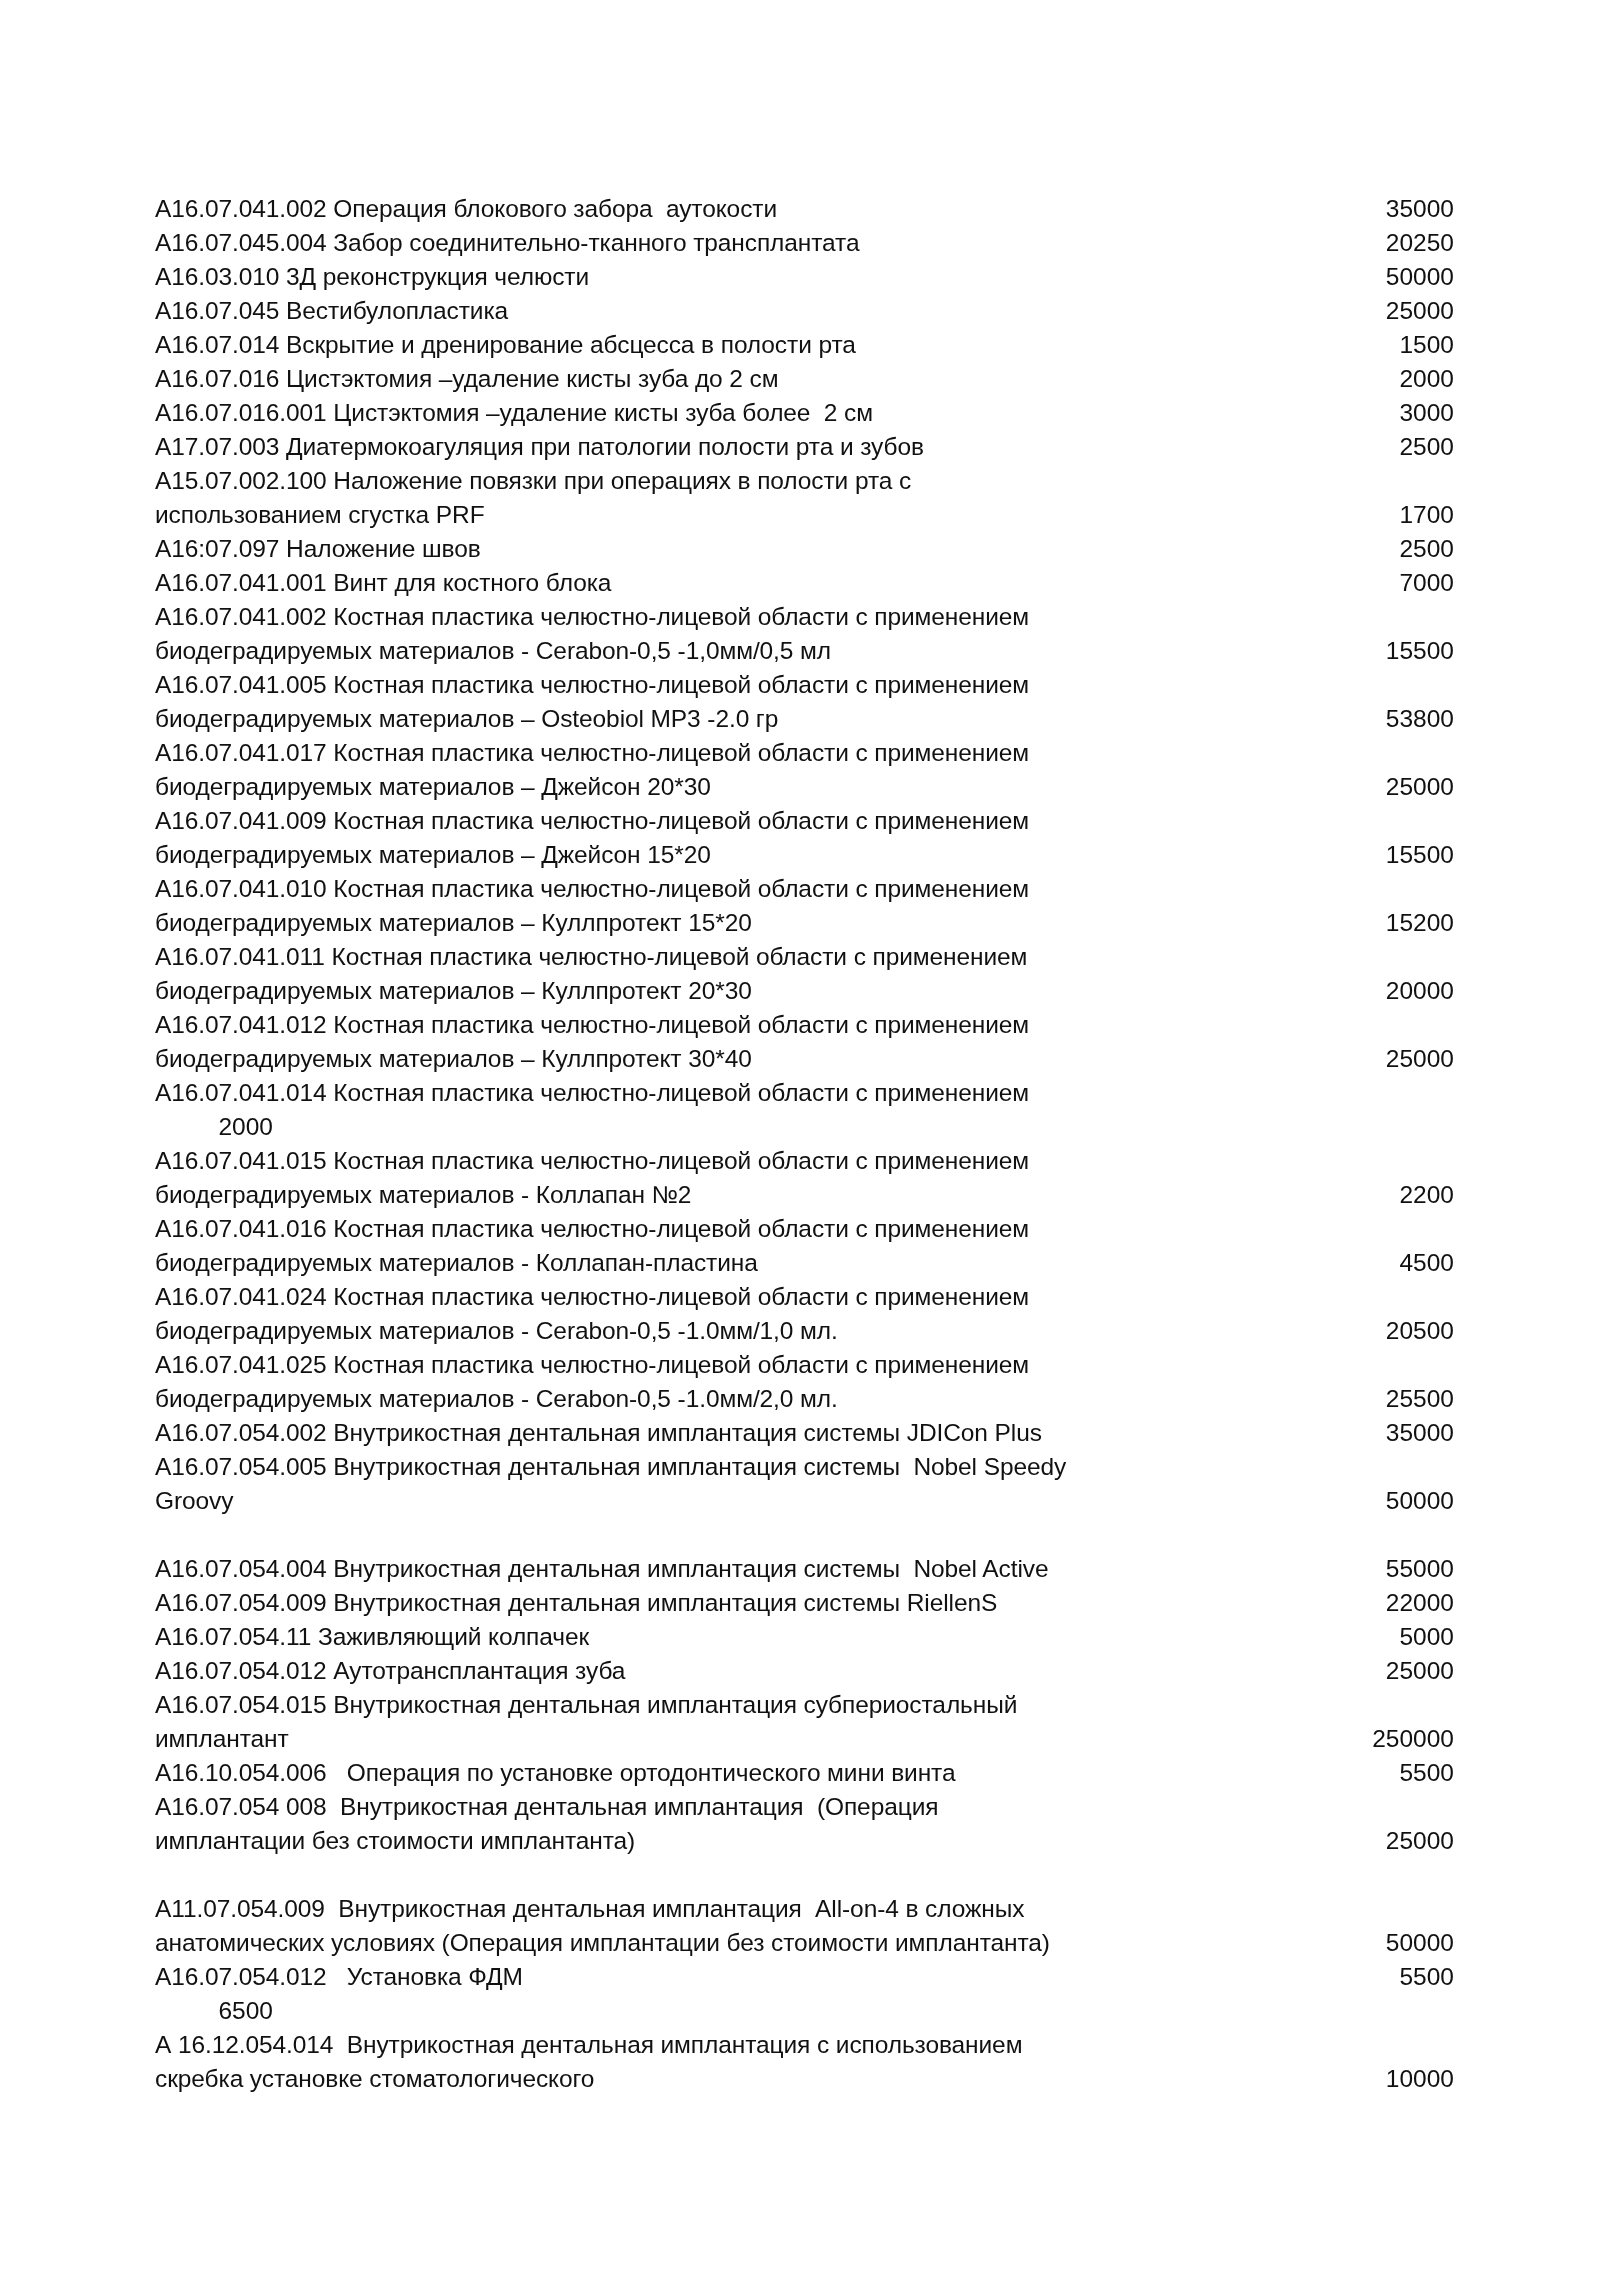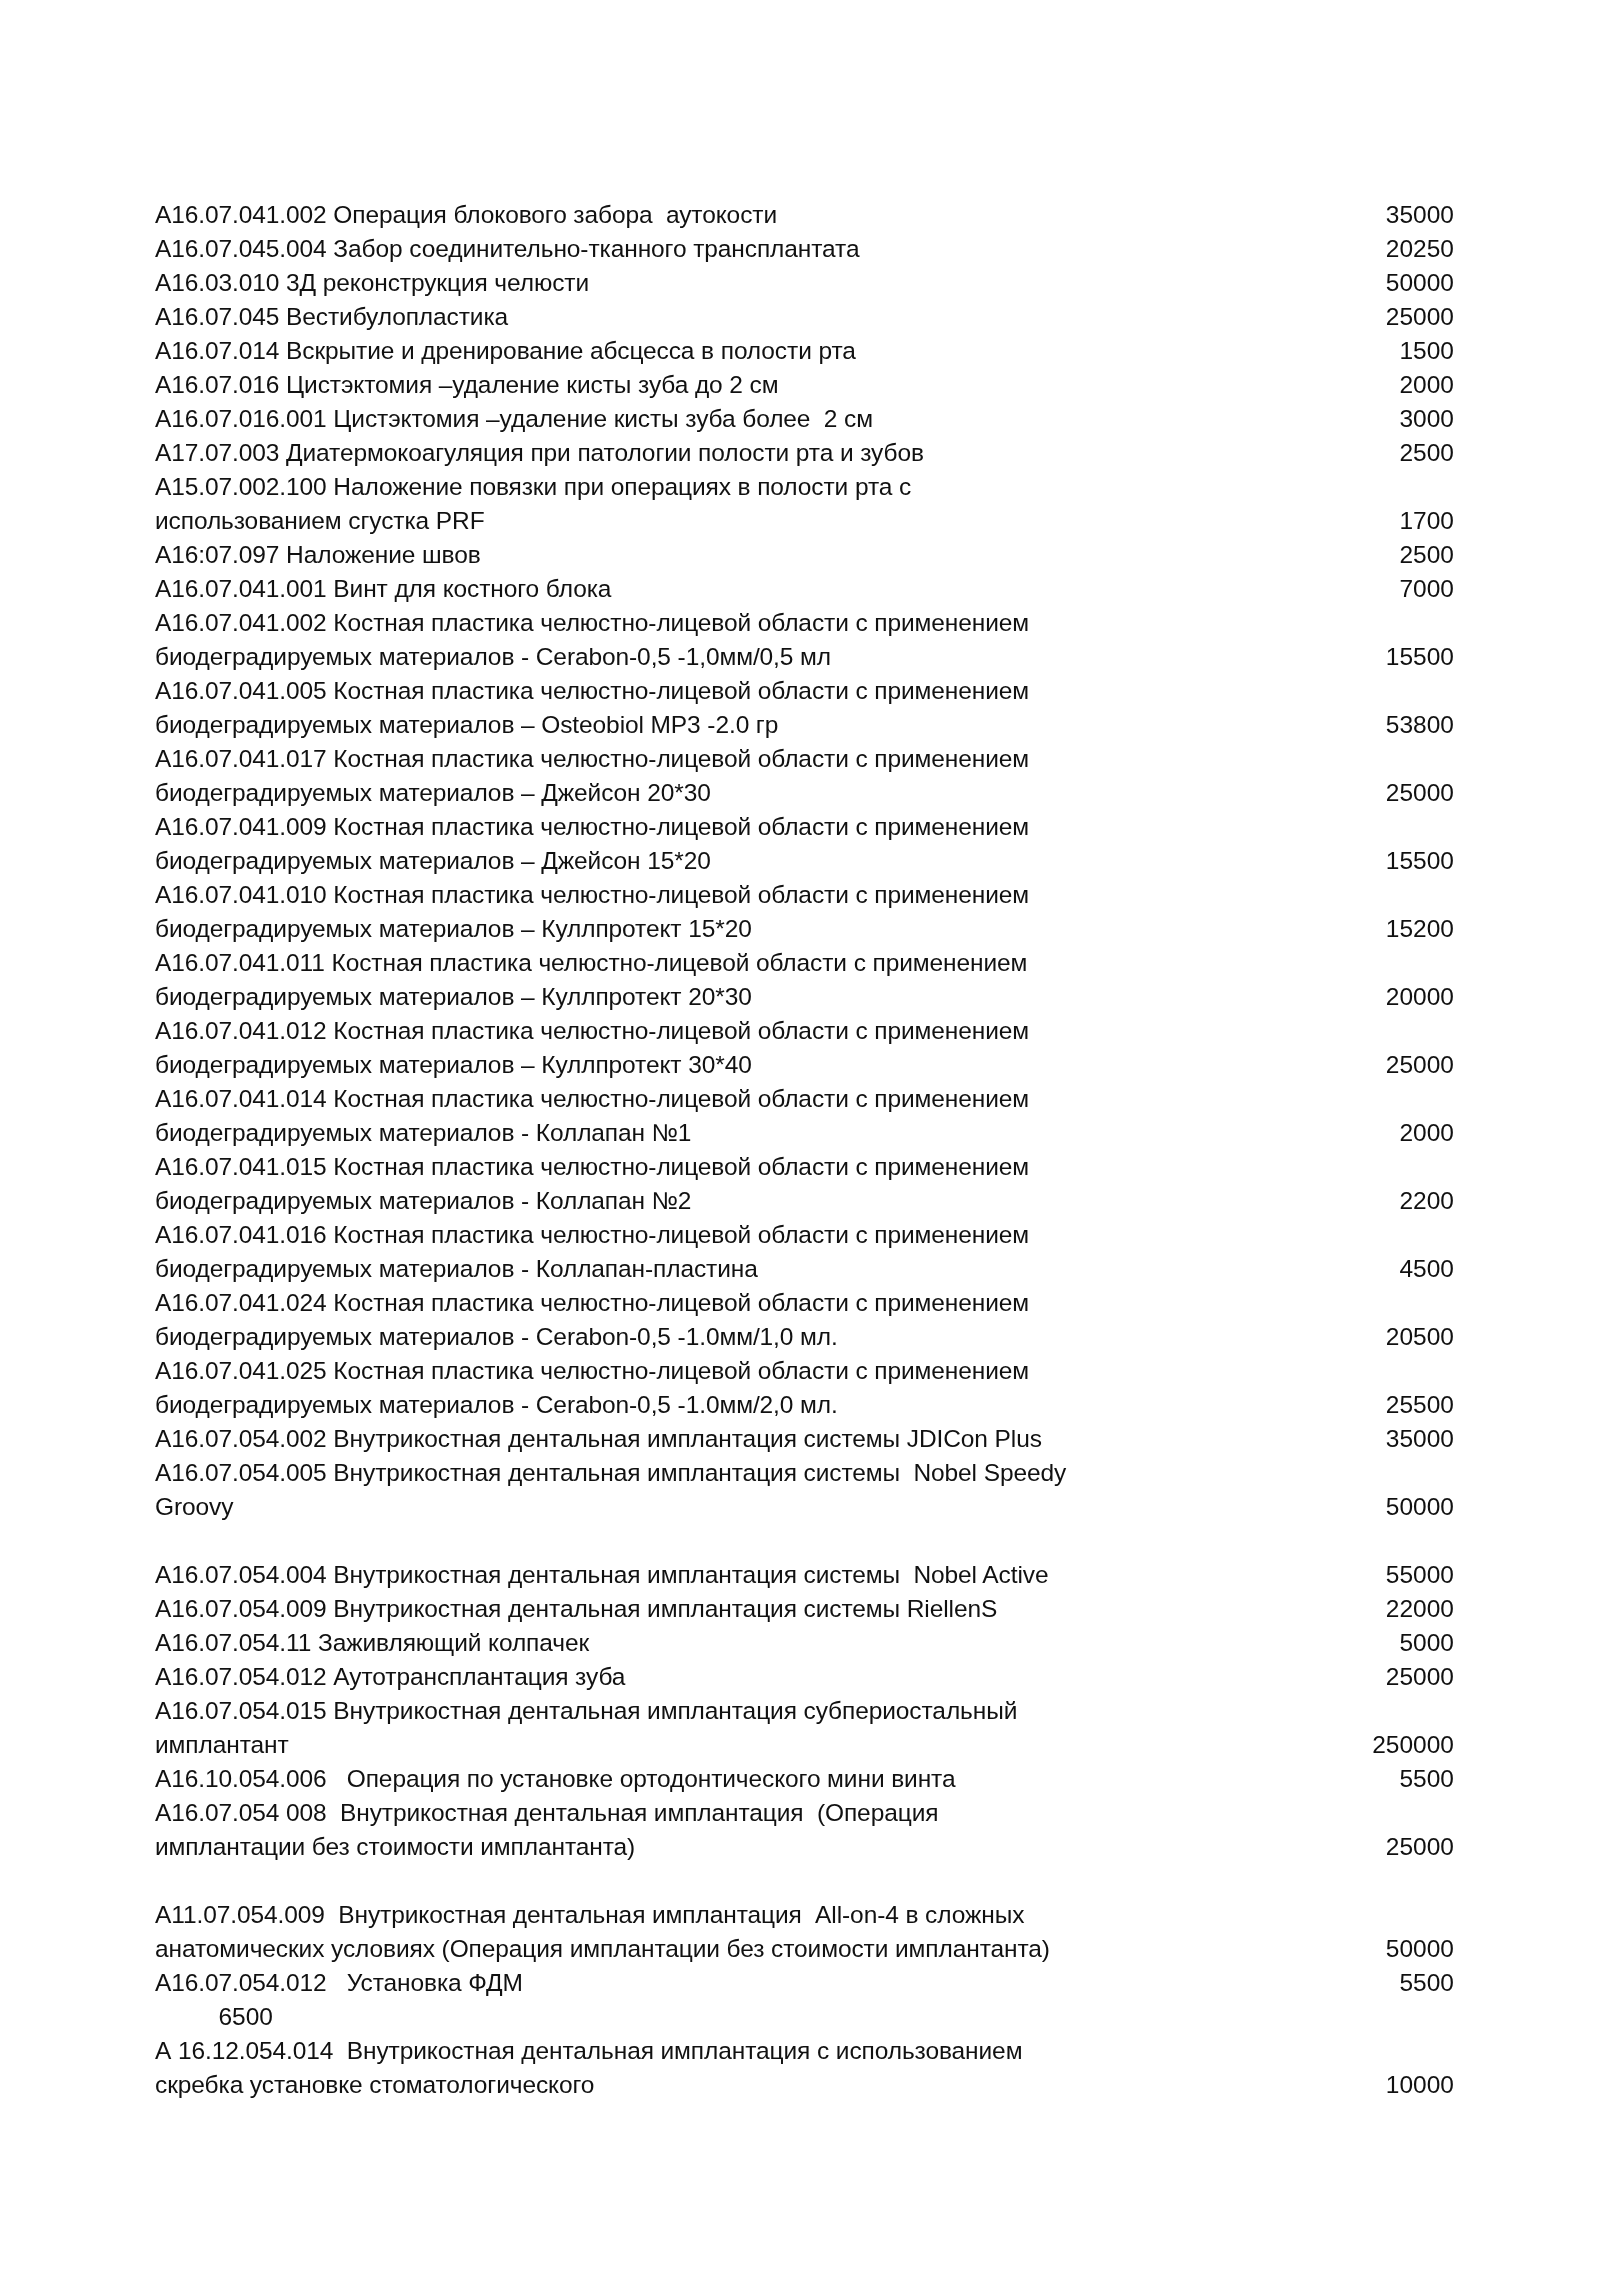--- a/index.html
+++ b/index.html
@@ -11,21 +11,21 @@
     width: 1621px;
     height: 2293px;
     position: relative;
     overflow: hidden;
     font-family: "Liberation Sans", sans-serif;
     color: #111111;
   }
   .page {
     position: absolute;
     left: 155px;
-    top: 198px;
+    top: 192px;
     width: 1299px;
   }
   .item {
     position: relative;
   }
   .line {
     display: flex;
     justify-content: space-between;
     align-items: baseline;
     height: 34px;
@@ -105,21 +105,21 @@
     <div class="item">
       <div class="line"><span class="desc">A16.07.041.011 Костная пластика челюстно-лицевой области с применением</span></div>
       <div class="line"><span class="desc">биодеградируемых материалов – Куллпротект 20*30</span><span class="price">20000</span></div>
     </div>
     <div class="item">
       <div class="line"><span class="desc">A16.07.041.012 Костная пластика челюстно-лицевой области с применением</span></div>
       <div class="line"><span class="desc">биодеградируемых материалов – Куллпротект 30*40</span><span class="price">25000</span></div>
     </div>
     <div class="item">
       <div class="line"><span class="desc">A16.07.041.014 Костная пластика челюстно-лицевой области с применением</span></div>
-      <div class="line"><span class="desc">биодеградируемых материалов - Коллапан №1</span><span class="price">2000</span></div>
+      <div class="line"><span class="price">2000</span></div>
     </div>
     <div class="item">
       <div class="line"><span class="desc">A16.07.041.015 Костная пластика челюстно-лицевой области с применением</span></div>
       <div class="line"><span class="desc">биодеградируемых материалов - Коллапан №2</span><span class="price">2200</span></div>
     </div>
     <div class="item">
       <div class="line"><span class="desc">A16.07.041.016 Костная пластика челюстно-лицевой области с применением</span></div>
       <div class="line"><span class="desc">биодеградируемых материалов - Коллапан-пластина</span><span class="price">4500</span></div>
     </div>
     <div class="item">

